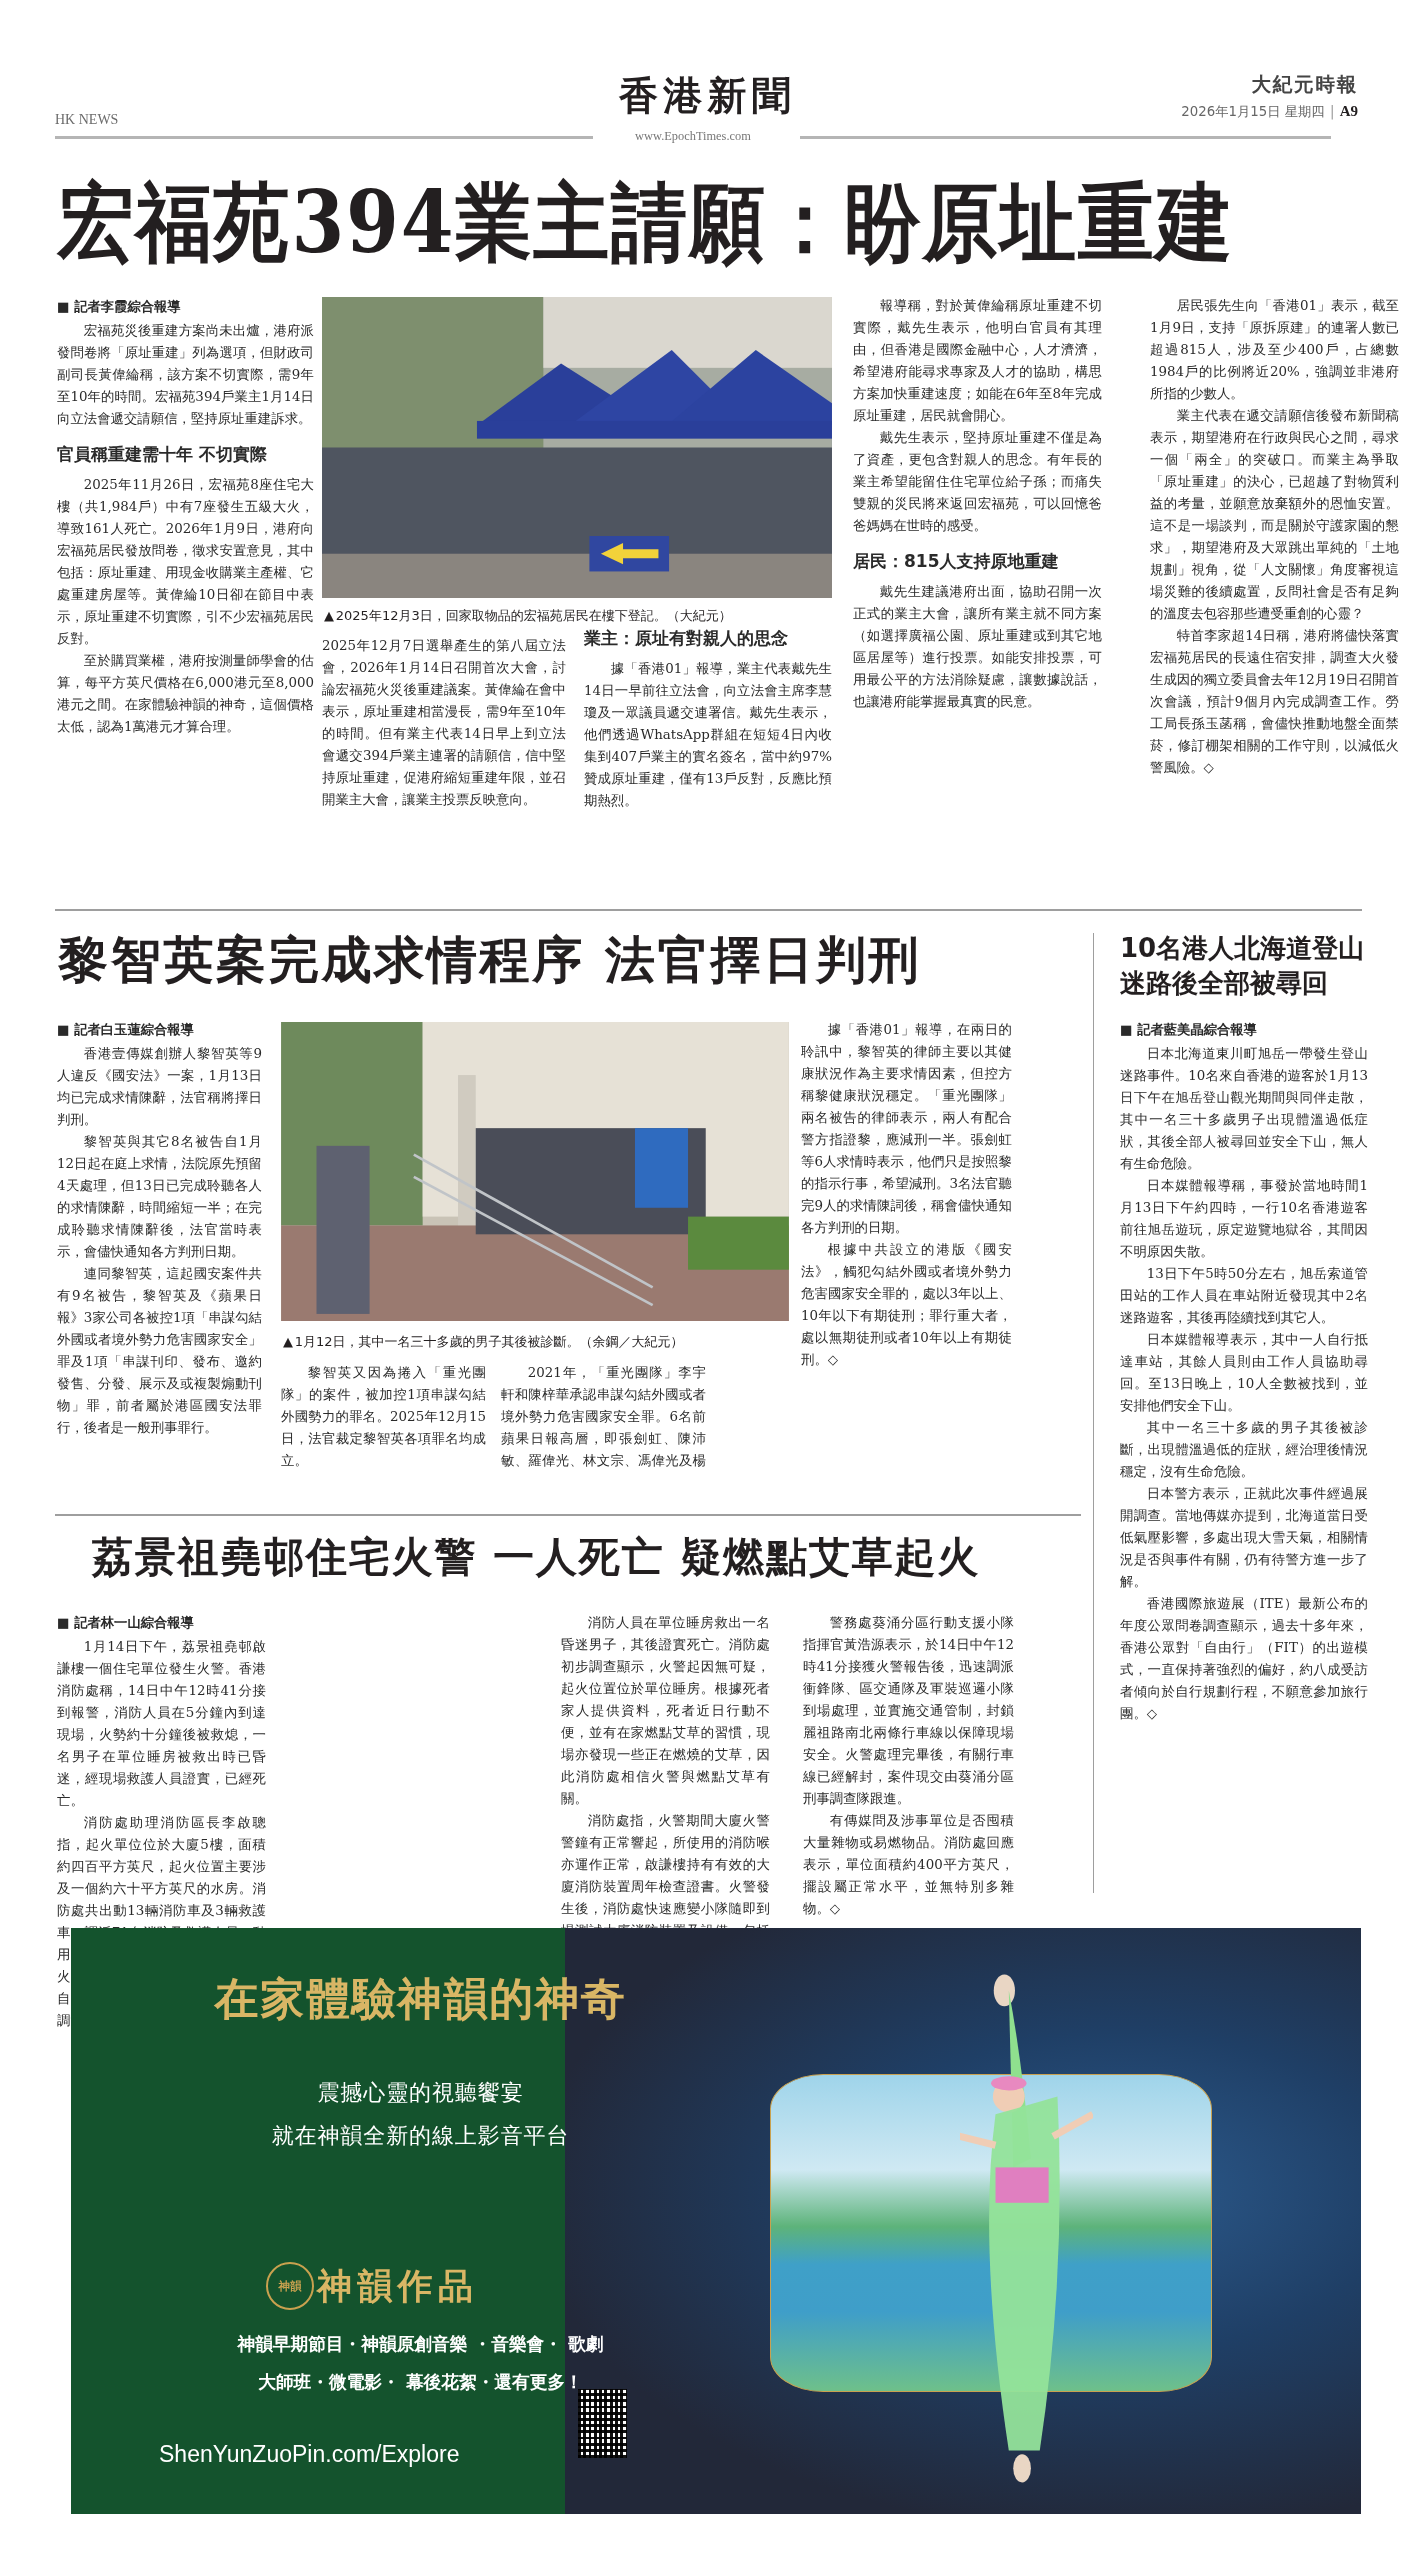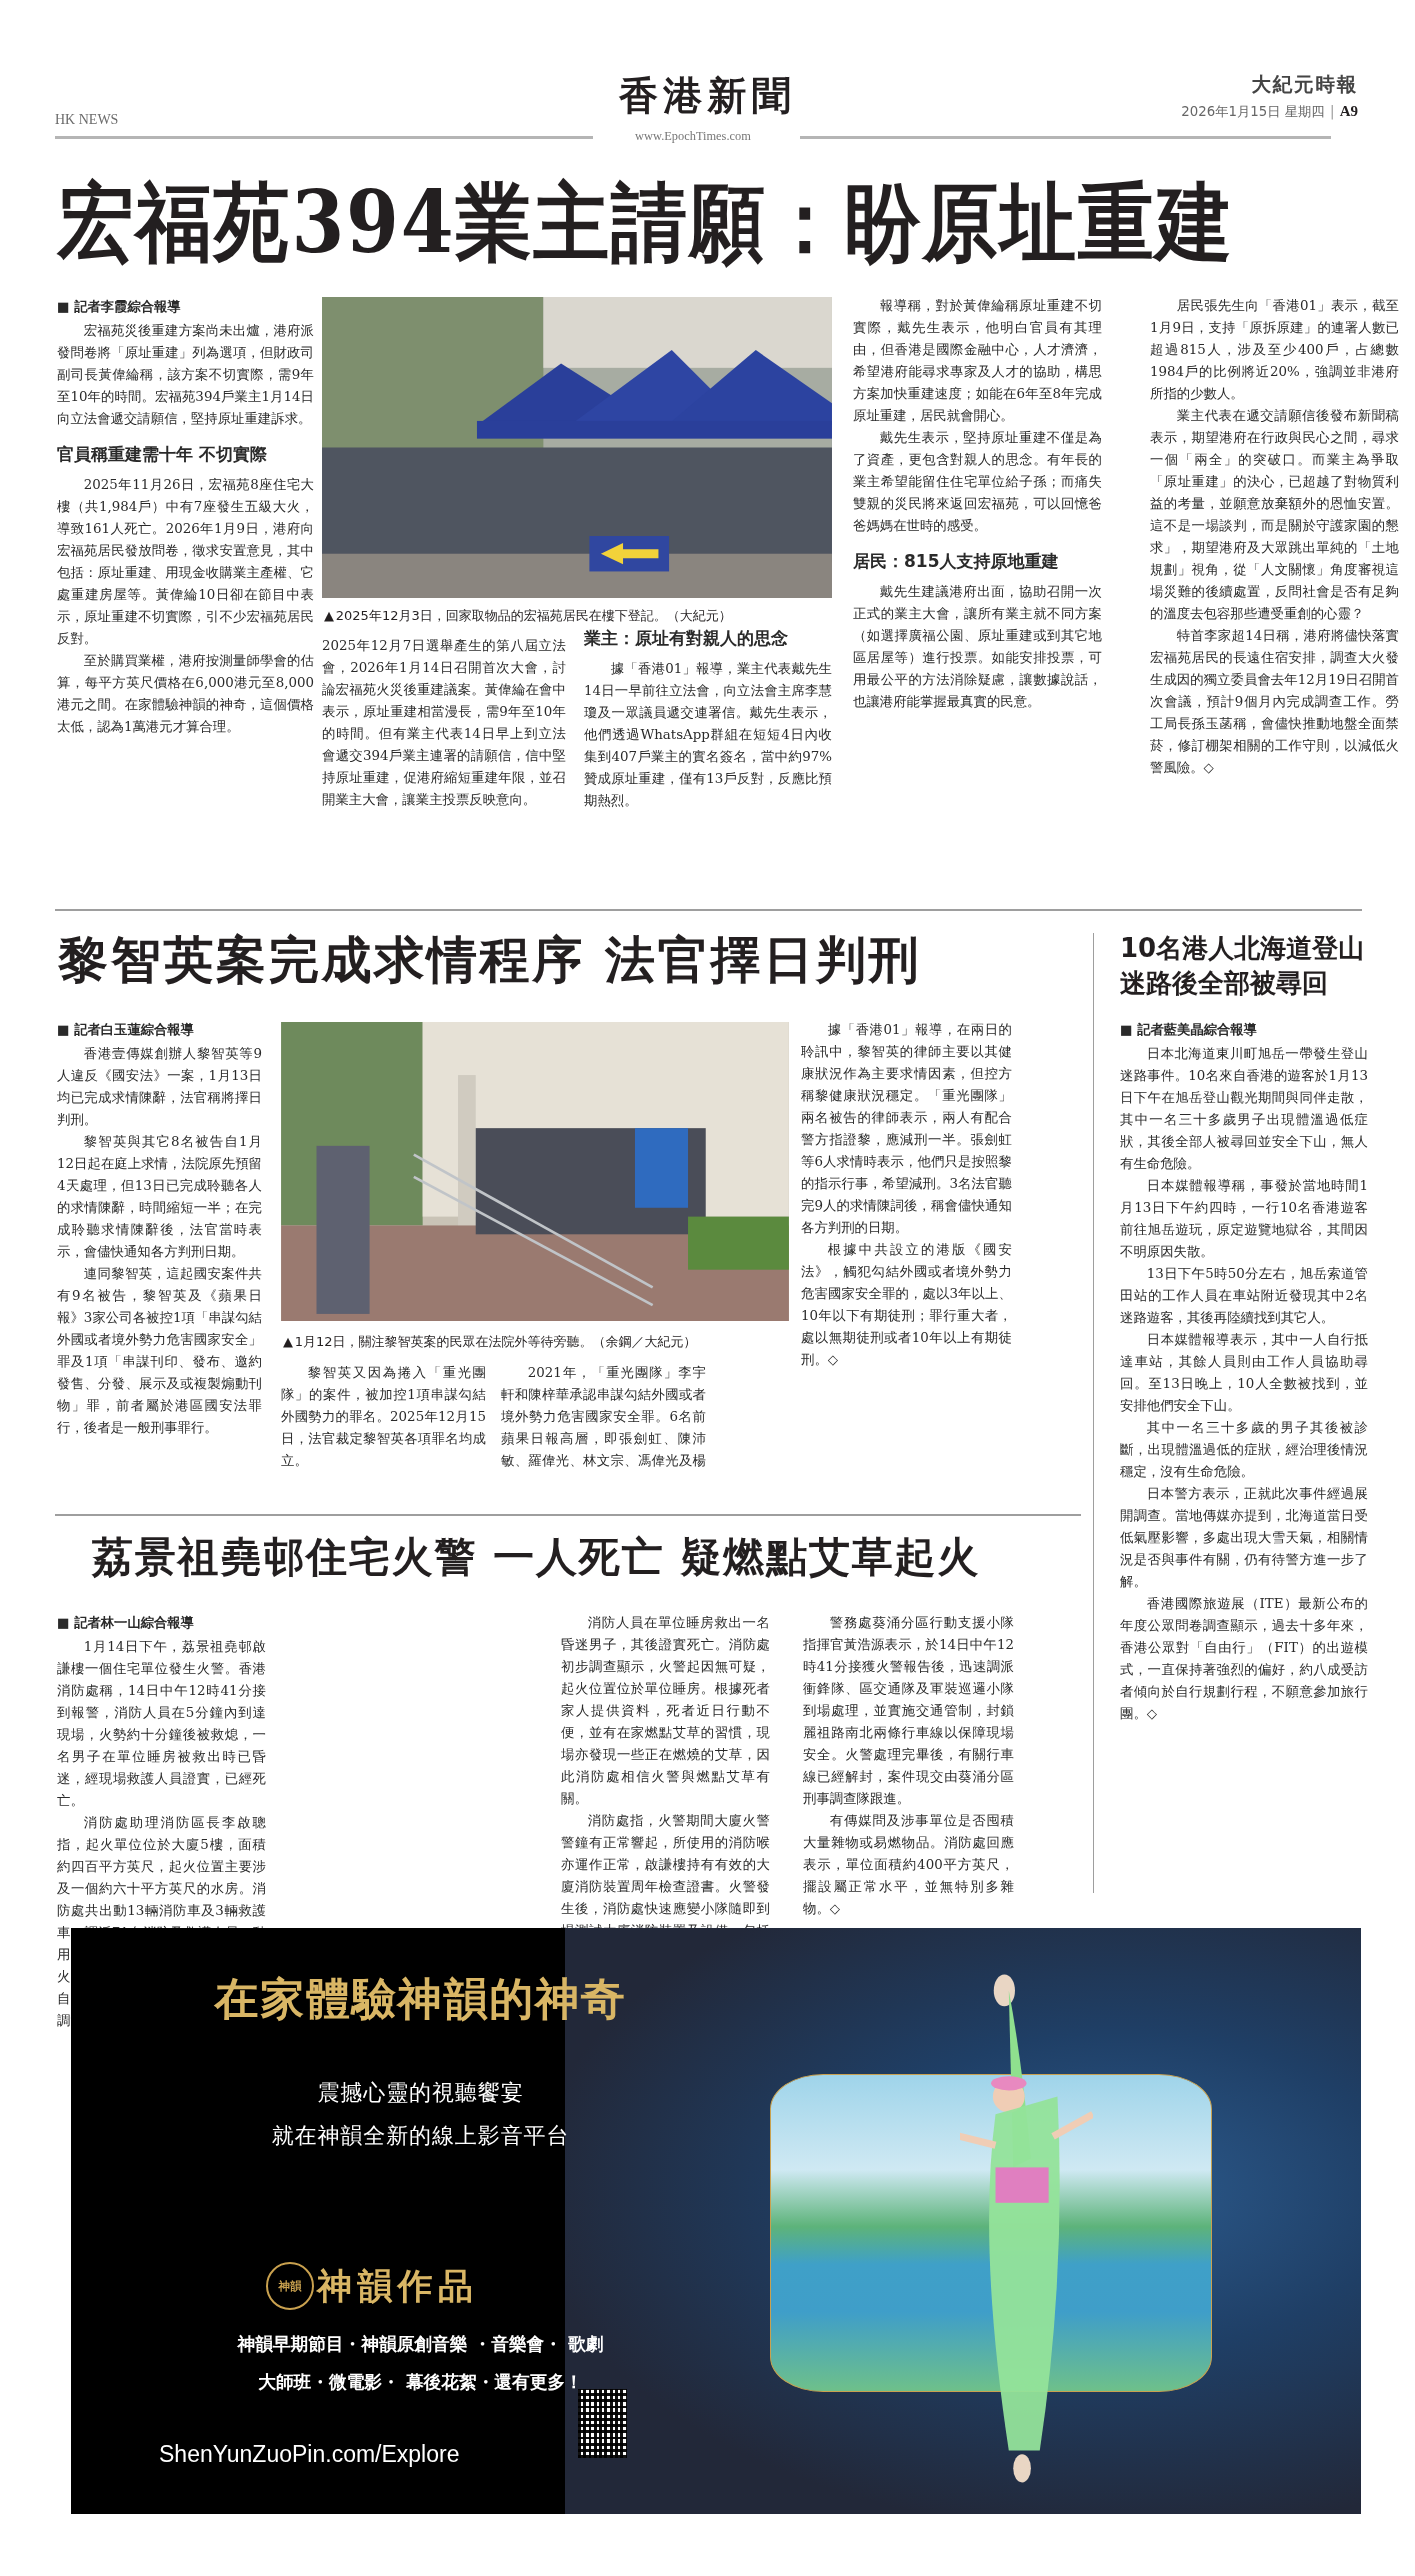--- a/index.html
+++ b/index.html
@@ -34,21 +34,21 @@
   .caption { position: absolute; font-family: "DejaVu Sans", sans-serif; font-size: 13px; color: #231f20; white-space: nowrap; }
   .caption::before { content: "▲"; margin-right: 1.8px; }
 
   .hr { position: absolute; height: 1.8px; background: #9e9e9e; }
   .vr { position: absolute; width: 0.9px; background: #9e9e9e; }
 
   .headline-2 { font-family: "DejaVu Sans", sans-serif; font-weight: bold; font-size: 50px; letter-spacing: 2.7px; color: #231f20; white-space: nowrap; }
   .headline-side { font-family: "DejaVu Sans", sans-serif; font-weight: bold; font-size: 26px; line-height: 35px; color: #231f20; }
 
   
-  .ad { left: 71px; top: 1928px; width: 1290px; height: 586px; background: #000000; overflow: hidden; }
+  .ad { left: 71px; top: 1928px; width: 1290px; height: 586px; background: #14532d; overflow: hidden; }
   .ad .glow { position: absolute; right: 0; top: 0; width: 796px; height: 100%; background: radial-gradient(ellipse at 70% 45%, #2c5a8c 0%, #1f3f66 35%, #222839 75%); }
   .ad .title { position: absolute; left: 71px; top: 42px; width: 557px; text-align: center; font-family: "DejaVu Sans", sans-serif; font-weight: bold; font-size: 44px; color: #d9b665; letter-spacing: 1.8px; }
   .ad .sub { position: absolute; left: 71px; width: 557px; text-align: center; font-family: "DejaVu Sans", sans-serif; font-size: 22px; color: #ffffff; letter-spacing: 0.9px; }
   .ad .brand { position: absolute; left: 195px; top: 334px; display: flex; align-items: center; gap: 3px; }
   .ad .brand .logo { width: 48px; height: 48px; border-radius: 50%; border: 2.7px solid #c9a14f; display: flex; align-items: center; justify-content: center; font-size: 11.5px; color: #c9a14f; font-family: "DejaVu Sans", sans-serif; font-weight: bold; }
   .ad .brand .name { font-family: "DejaVu Serif", serif; font-size: 35px; font-weight: bold; color: #d9b665; letter-spacing: 5.3px; }
   .ad .lines { position: absolute; left: 71px; width: 557px; text-align: center; font-family: "DejaVu Sans", sans-serif; font-size: 17.7px; font-weight: bold; color: #ffffff; }
   .ad .url { position: absolute; left: 88px; top: 513px; font-family: "Liberation Sans", sans-serif; font-size: 23px; color: #ffffff; }
   .ad .qr { position: absolute; left: 507px; top: 461px; width: 49px; height: 69px; background: #fff; padding: 2.7px;
      background-image:
@@ -148,21 +148,21 @@
     <rect x="40" y="140" width="60" height="190" fill="#5e6170"></rect>
     <rect x="220" y="120" width="260" height="120" fill="#4a4d58"></rect>
     <rect x="400" y="120" width="60" height="90" fill="#2f6bbf"></rect>
     <g stroke="#c0c4c8" stroke-width="3">
       <line x1="150" y1="150" x2="420" y2="300"></line>
       <line x1="150" y1="175" x2="420" y2="320"></line>
     </g>
     <rect x="460" y="220" width="114" height="60" fill="#5b8a3e"></rect>
   </svg>
 </div>
-<div class="caption" style="left:283px; top:1333px;">1月12日，關注黎智英案的民眾在法院外等待旁聽。（余鋼／大紀元）</div>
+<div class="caption" style="left:283px; top:1333px;">1月12日，其中一名三十多歲的男子其後被診斷。（余鋼／大紀元）</div>
 
 <div class="col" style="left:281px; top:1362px; width:205px;">
   <p>黎智英又因為捲入「重光團隊」的案件，被加控1項串謀勾結外國勢力的罪名。2025年12月15日，法官裁定黎智英各項罪名均成立。</p>
 </div>
 <div class="col" style="left:501px; top:1362px; width:205px; height:111px; overflow:hidden;">
   <p>2021年，「重光團隊」李宇軒和陳梓華承認串謀勾結外國或者境外勢力危害國家安全罪。6名前蘋果日報高層，即張劍虹、陳沛敏、羅偉光、林文宗、馮偉光及楊清奇，同被控勾結外國勢力罪，他們於2022年向法庭承認罪行，當時法官裁定待黎智英的審訊結束後一併判刑。</p>
 </div>
 <div class="col" style="left:801px; top:1019px; width:211px;">
   <p>據「香港01」報導，在兩日的聆訊中，黎智英的律師主要以其健康狀況作為主要求情因素，但控方稱黎健康狀況穩定。「重光團隊」兩名被告的律師表示，兩人有配合警方指證黎，應減刑一半。張劍虹等6人求情時表示，他們只是按照黎的指示行事，希望減刑。3名法官聽完9人的求情陳詞後，稱會儘快通知各方判刑的日期。</p>
   <p>根據中共設立的港版《國安法》，觸犯勾結外國或者境外勢力危害國家安全罪的，處以3年以上、10年以下有期徒刑；罪行重大者，處以無期徒刑或者10年以上有期徒刑。◇</p>

